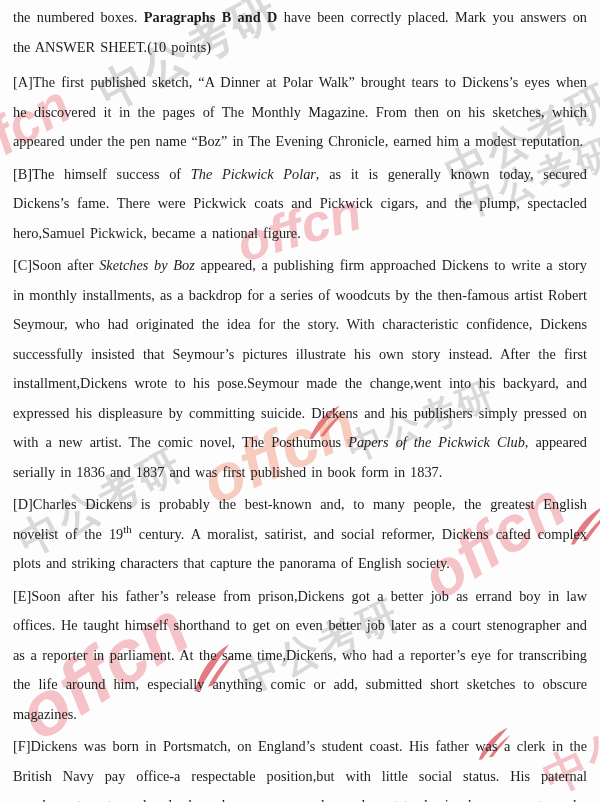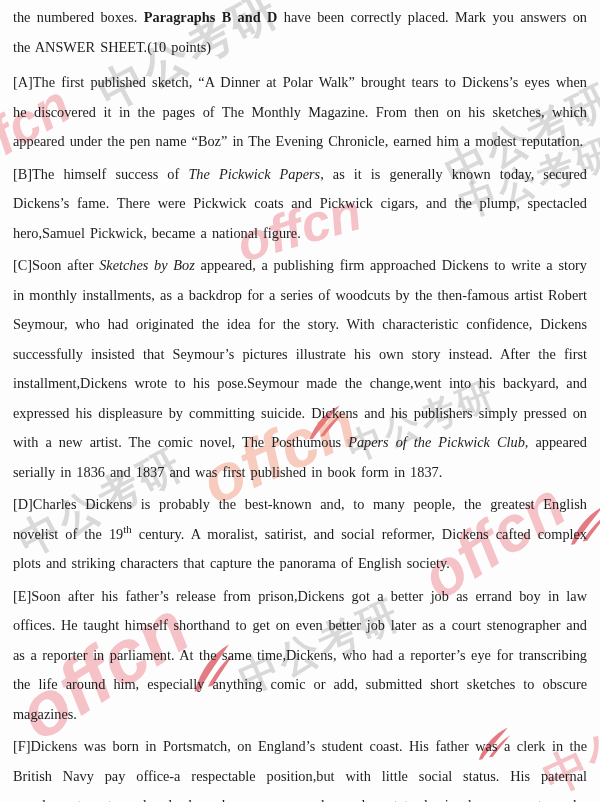--- a/index.html
+++ b/index.html
@@ -75,20 +75,20 @@
       <svg viewBox="0 0 100 60" width="40" height="26" class="wm-swoosh" style="left: 470px; top: 738px; transform: rotate(-18deg);">
         <path d="M4 56 C 30 24, 64 6, 98 2 C 70 20, 36 40, 12 58 Z" fill="rgba(211, 44, 56, 0.62)"></path>
         <path d="M30 58 C 52 40, 78 26, 98 22 C 80 34, 56 48, 40 60 Z" fill="rgba(211, 44, 56, 0.62)"></path>
       </svg>
       <div class="wm-text cn" style="left: 534px; top: 754px; font-size: 44px; color: rgba(228, 82, 94, 0.34); transform: rotate(-25deg);">中公考研</div>
     </div>
   <div class="content">
     <p class="intro"><span>the numbered boxes. </span><b>Paragraphs B and D</b><span> have been correctly placed. Mark you answers on the ANSWER SHEET.(10 points)</span></p>
     <div>
         <p><span class="par-label">[A]</span><span>The first published sketch, “A Dinner at Polar Walk” brought tears to Dickens’s eyes when he discovered it in the pages of The Monthly Magazine. From then on his sketches, which appeared under the pen name “Boz” in The Evening Chronicle, earned him a modest reputation.</span></p>
-        <p><span class="par-label">[B]</span><span>The himself success of </span><i>The Pickwick Papers</i><span>, as it is generally known today, secured Dickens’s fame. There were Pickwick coats and Pickwick cigars, and the plump, spectacled hero,Samuel Pickwick, became a national figure.</span></p>
+        <p><span class="par-label">[B]</span><span>The himself success of </span><i>The Pickwick Polar</i><span>, as it is generally known today, secured Dickens’s fame. There were Pickwick coats and Pickwick cigars, and the plump, spectacled hero,Samuel Pickwick, became a national figure.</span></p>
         <p><span class="par-label">[C]</span><span>Soon after </span><i>Sketches by Boz</i><span> appeared, a publishing firm approached Dickens to write a story in monthly installments, as a backdrop for a series of woodcuts by the then-famous artist Robert Seymour, who had originated the idea for the story. With characteristic confidence, Dickens successfully insisted that Seymour’s pictures illustrate his own story instead. After the first installment,Dickens wrote to his pose.Seymour made the change,went into his backyard, and expressed his displeasure by committing suicide. Dickens and his publishers simply pressed on with a new artist. The comic novel, The Posthumous </span><i>Papers of the Pickwick Club,</i><span> appeared serially in 1836 and 1837 and was first published in book form in 1837.</span></p>
         <p><span class="par-label">[D]</span><span>Charles Dickens is probably the best-known and, to many people, the greatest English novelist of the 19</span><sup>th</sup><span> century. A moralist, satirist, and social reformer, Dickens cafted complex plots and striking characters that capture the panorama of English society.</span></p>
         <p><span class="par-label">[E]</span><span>Soon after his father’s release from prison,Dickens got a better job as errand boy in law offices. He taught himself shorthand to get on even better job later as a court stenographer and as a reporter in parliament. At the same time,Dickens, who had a reporter’s eye for transcribing the life around him, especially anything comic or add, submitted short sketches to obscure magazines.</span></p>
         <p><span class="par-label">[F]</span><span>Dickens was born in Portsmatch, on England’s student coast. His father was a clerk in the British Navy pay office-a respectable position,but with little social status. His paternal grandparents,a steward and a housekeeper, possessed even less status,having been servants, and</span></p>
       </div>
   </div>
 </div>
 
 </body></html>

